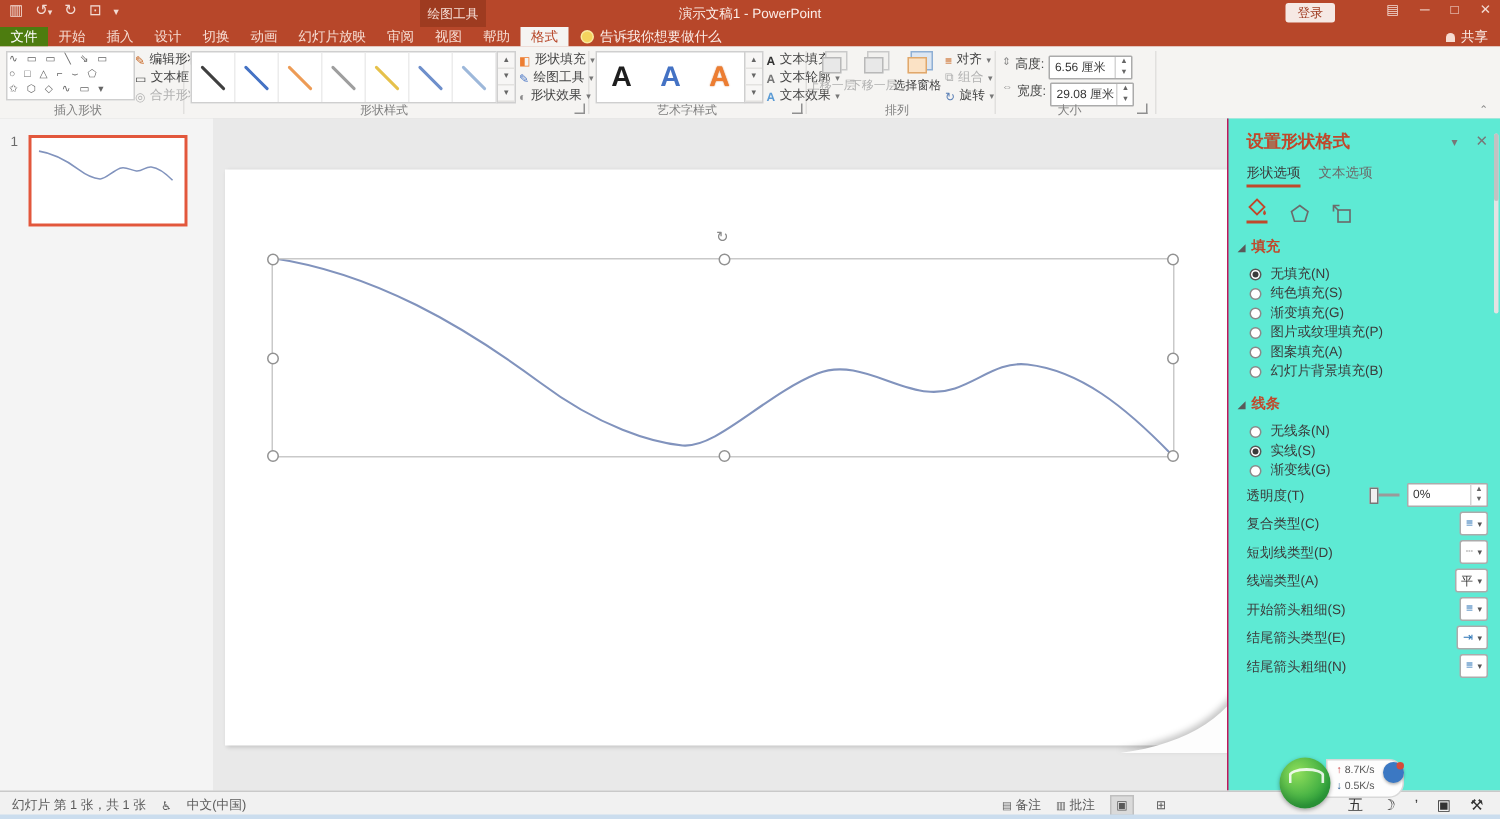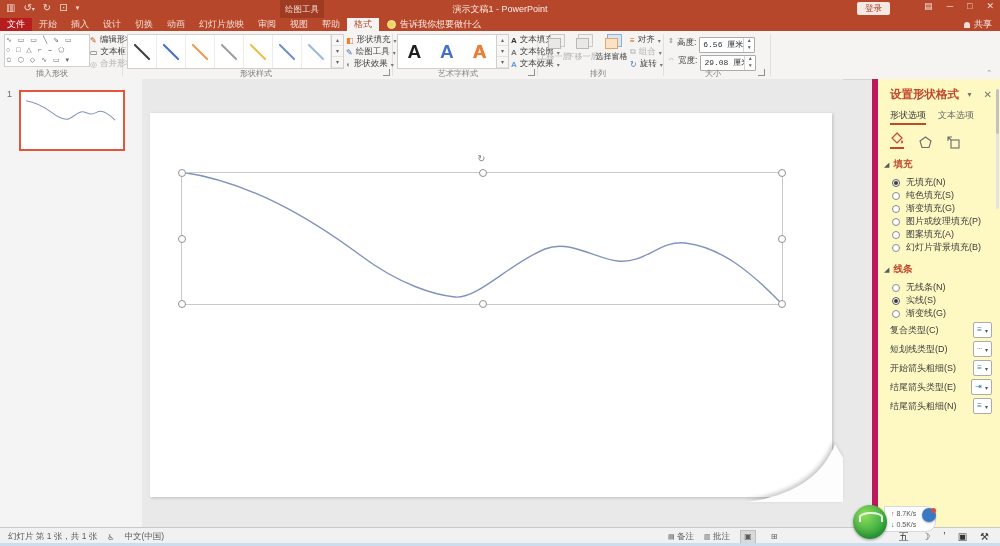--- a/index.html
+++ b/index.html
@@ -56,41 +56,41 @@
   .wa-a1{color:#1E1E1E;} .wa-a2{color:#4472C4;}
   .wa-a3{color:#ED7D31;text-shadow:0 0 1px #C55A11;}
   .arr-big{position:absolute;top:4px;width:27px;display:flex;flex-direction:column;align-items:center;gap:2px;}
   .arr-big .bic{width:11px;height:9px;border:1px solid #B9B9B9;background:#E8E8E8;
                 box-shadow:3px -3px 0 0 #F2F1EF, 3px -3px 0 1px #C9C9C9;margin-top:3px;}
   .arr-big .bic.color{background:#FBE2C5;border-color:#E0A86C;
                 box-shadow:3px -3px 0 0 #DCE6F2, 3px -3px 0 1px #8FAFD4;}
   .arr-big .blab{font-size:8px;color:#B0B0B0;white-space:nowrap;}
   .arr-big .blab.on{color:#444;}
   .size-row{position:absolute;display:flex;align-items:flex-start;gap:3px;font-size:8.5px;color:#444;}
-  .spin{display:flex;width:54px;height:14px;background:#fff;border:1px solid #ABABAB;border-radius:1px;font-family:Liberation Mono, monospace;}
+  .spin{display:flex;width:54px;height:14px;background:#fff;border:1px solid #ABABAB;border-radius:1px;}
   .spin .val{flex:1;font-size:8px;line-height:13px;padding:0 3px;color:#333;white-space:nowrap;overflow:hidden;}
   .spin .ud{width:10px;border-left:1px solid #D5D5D5;display:flex;flex-direction:column;}
   .spin .ud span{flex:1;font-size:5px;line-height:6px;text-align:center;color:#666;}
   
   .thumbs{position:absolute;left:0;top:79px;width:142px;bottom:18px;background:#F4F4F4;
           border-right:1px solid #DADADA;}
   .thumb-num{position:absolute;left:7px;top:10px;font-size:9px;color:#6A6A6A;}
   .thumb{position:absolute;left:19px;top:11px;width:106px;height:61px;background:#fff;
          border:2px solid #E2573C;box-sizing:border-box;}
   .canvas{position:absolute;left:142px;top:79px;right:157px;bottom:18px;background:#E9E9E9;}
   .slide{position:absolute;left:8px;top:34px;width:682px;height:384px;background:#fff;
          box-shadow:1px 1px 3px rgba(0,0,0,0.18);}
   .selbox{position:absolute;left:31px;top:59px;width:600px;height:131px;border:1px solid #C9C9C9;}
   .handle{position:absolute;width:6px;height:6px;background:#fff;border:1px solid #929292;border-radius:50%;}
   .rotate{position:absolute;left:294px;top:-20px;width:11px;height:11px;font-size:10px;line-height:11px;
           color:#8a8a8a;text-align:center;}
   .curl{position:absolute;right:0;bottom:26px;width:98px;height:64px;}
   
-  .panel{position:absolute;right:0;top:79px;width:128px;bottom:18px;background:#fef9c3;
-         border-left:6px solid #be185d;box-sizing:border-box;padding:8px 8px 0 12px;
+  .panel{position:absolute;right:0;top:79px;width:182px;bottom:18px;background:#5eead4;
+         border-left:1px solid #be185d;box-sizing:border-box;padding:8px 8px 0 12px;
          font-size:9px;color:#3B3B3B;overflow:hidden;}
   .fp-title{display:flex;align-items:center;}
   .fp-title .t{color:#C0482B;font-size:11.5px;font-weight:bold;flex:1;}
   .fp-title .a{color:#777;font-size:8px;margin-right:12px;}
   .fp-title .x{color:#777;font-size:10px;}
   .fp-tabs{display:flex;gap:12px;margin-top:7px;font-size:9px;}
   .fp-tab-active{color:#3B3B3B;border-bottom:2px solid #C0482B;padding-bottom:1px;}
   .fp-tab{color:#6B6B6B;}
   .fp-icons{display:flex;gap:15px;margin-top:7px;align-items:flex-end;}
   .fp-icons .sel-ic{border-bottom:2px solid #C0482B;padding-bottom:2px;}
@@ -162,21 +162,21 @@
     <div class="signin">登录</div>
     <div class="wctl">
       <span>▤</span>
       <span>─</span>
       <span>□</span>
       <span>✕</span>
     </div>
   </div>
 
   <div class="tabrow">
-    <span class="tab" style="background:#b91c1c;color:#fff;">文件</span>
+    <span class="tab" style="background:#4d7c0f;color:#fff;">文件</span>
     <span class="tab">开始</span>
     <span class="tab">插入</span>
     <span class="tab">设计</span>
     <span class="tab">切换</span>
     <span class="tab">动画</span>
     <span class="tab">幻灯片放映</span>
     <span class="tab">审阅</span>
     <span class="tab">视图</span>
     <span class="tab">帮助</span>
     <span class="tab active">格式</span>
@@ -458,30 +458,50 @@
     <div class="opt">
         <span class="radio sel"></span>
         <span>实线(S)</span>
       </div>
     <div class="opt">
         <span class="radio"></span>
         <span>渐变线(G)</span>
       </div>
 
     <div class="ctl-row">
+      <span class="lab">透明度(T)</span>
+      <span class="slider">
+          <span class="th"></span>
+        </span>
+      <span class="spin2">
+        <span class="val">0%</span>
+        <span class="ud">
+            <span>▲</span>
+            <span>▼</span>
+          </span>
+      </span>
+    </div>
+    <div class="ctl-row">
       <span class="lab">复合类型(C)</span>
       <span class="ddbtn">
           <span class="glyph">≡</span>
           <span class="car">▾</span>
         </span>
     </div>
     <div class="ctl-row">
       <span class="lab">短划线类型(D)</span>
       <span class="ddbtn">
           <span class="glyph" style="color:#9a9a9a">┄</span>
+          <span class="car">▾</span>
+        </span>
+    </div>
+    <div class="ctl-row">
+      <span class="lab">线端类型(A)</span>
+      <span class="ddbtn">
+          <span class="txt">平</span>
           <span class="car">▾</span>
         </span>
     </div>
     <div class="ctl-row">
       <span class="lab">开始箭头粗细(S)</span>
       <span class="ddbtn">
           <span class="glyph">≡</span>
           <span class="car">▾</span>
         </span>
     </div>

